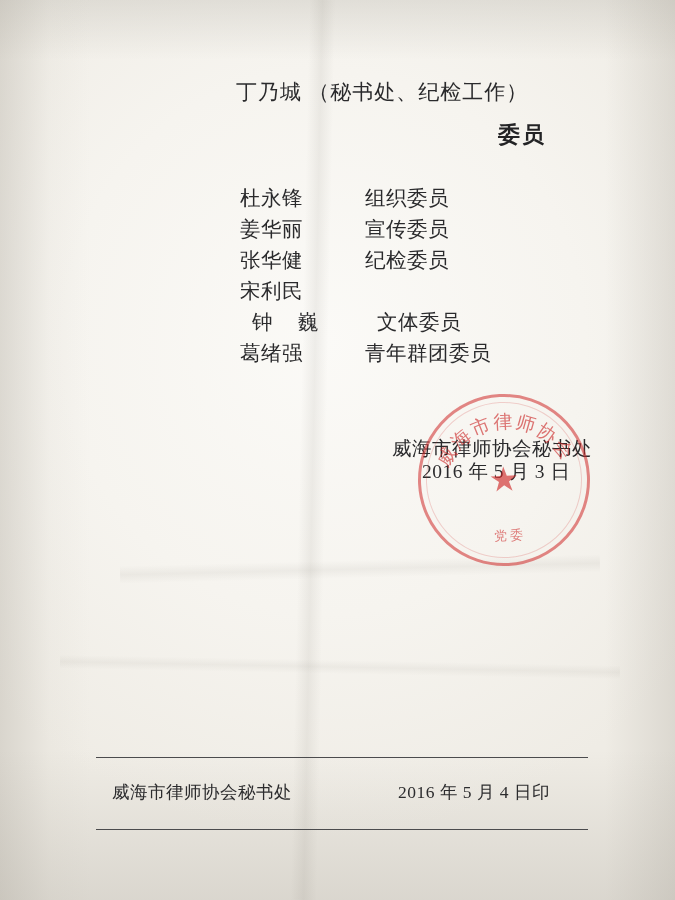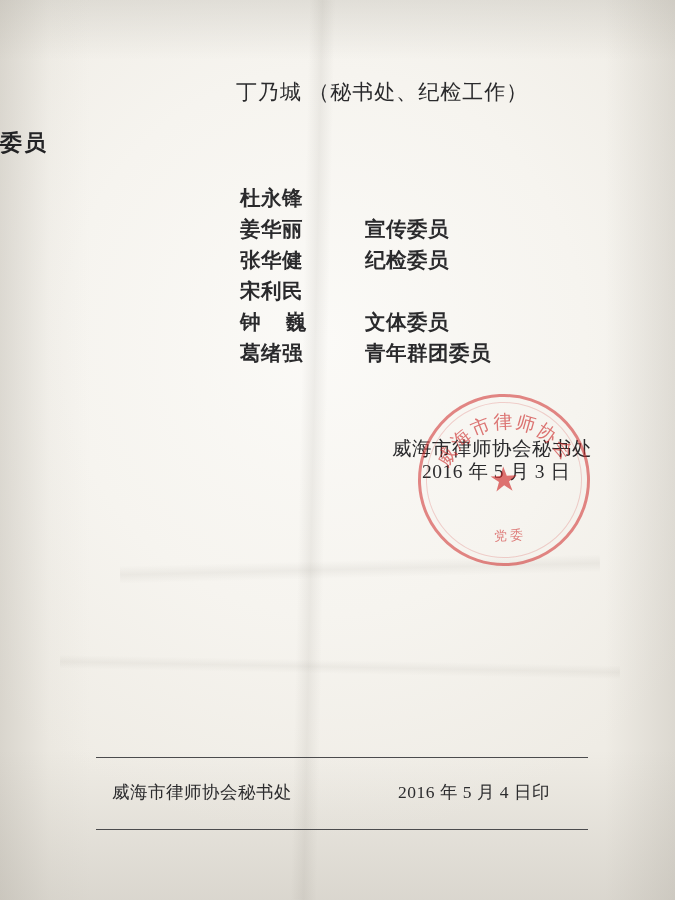--- a/index.html
+++ b/index.html
@@ -71,50 +71,50 @@
     position: absolute;
     top: 78px;
     left: 236px;
     font-size: 21px;
     letter-spacing: 1px;
     color: #2a2a2c;
     white-space: nowrap;
   }
   .heading {
     position: absolute;
-    top: 128px;
+    top: 120px;
     left: 0;
     width: 546px;
-    text-align: left;
+    text-align: right;
     font-size: 22px;
     font-weight: bold;
     letter-spacing: 2px;
     color: #232325;
   }
   .member-list {
     position: absolute;
     top: 183px;
     left: 240px;
     width: 330px;
   }
   .member-row {
     display: flex;
     height: 31px;
     line-height: 31px;
     font-size: 20.5px;
     color: #2a2a2c;
     letter-spacing: 0.5px;
-    font-weight: bold;
   }
   .member-name {
     width: 125px;
     white-space: nowrap;
   }
   .member-name.spaced {
     letter-spacing: 10px;
+    margin-left: 12px;
   }
   .member-role {
     white-space: nowrap;
   }
 
   .signature {
     position: absolute;
     top: 435px;
     left: 392px;
     font-size: 19.5px;
@@ -230,20 +230,21 @@
 
   <div class="content">
 
     <div class="line-top">丁乃城  （秘书处、纪检工作）</div>
 
     <div class="heading">委员</div>
 
     <div class="member-list">
       <div class="member-row">
         <span class="member-name">杜永锋</span>
+        <span class="member-role">组织委员</span>
       </div>
       <div class="member-row">
         <span class="member-name">姜华丽</span>
         <span class="member-role">宣传委员</span>
       </div>
       <div class="member-row">
         <span class="member-name">张华健</span>
         <span class="member-role">纪检委员</span>
       </div>
       <div class="member-row">

